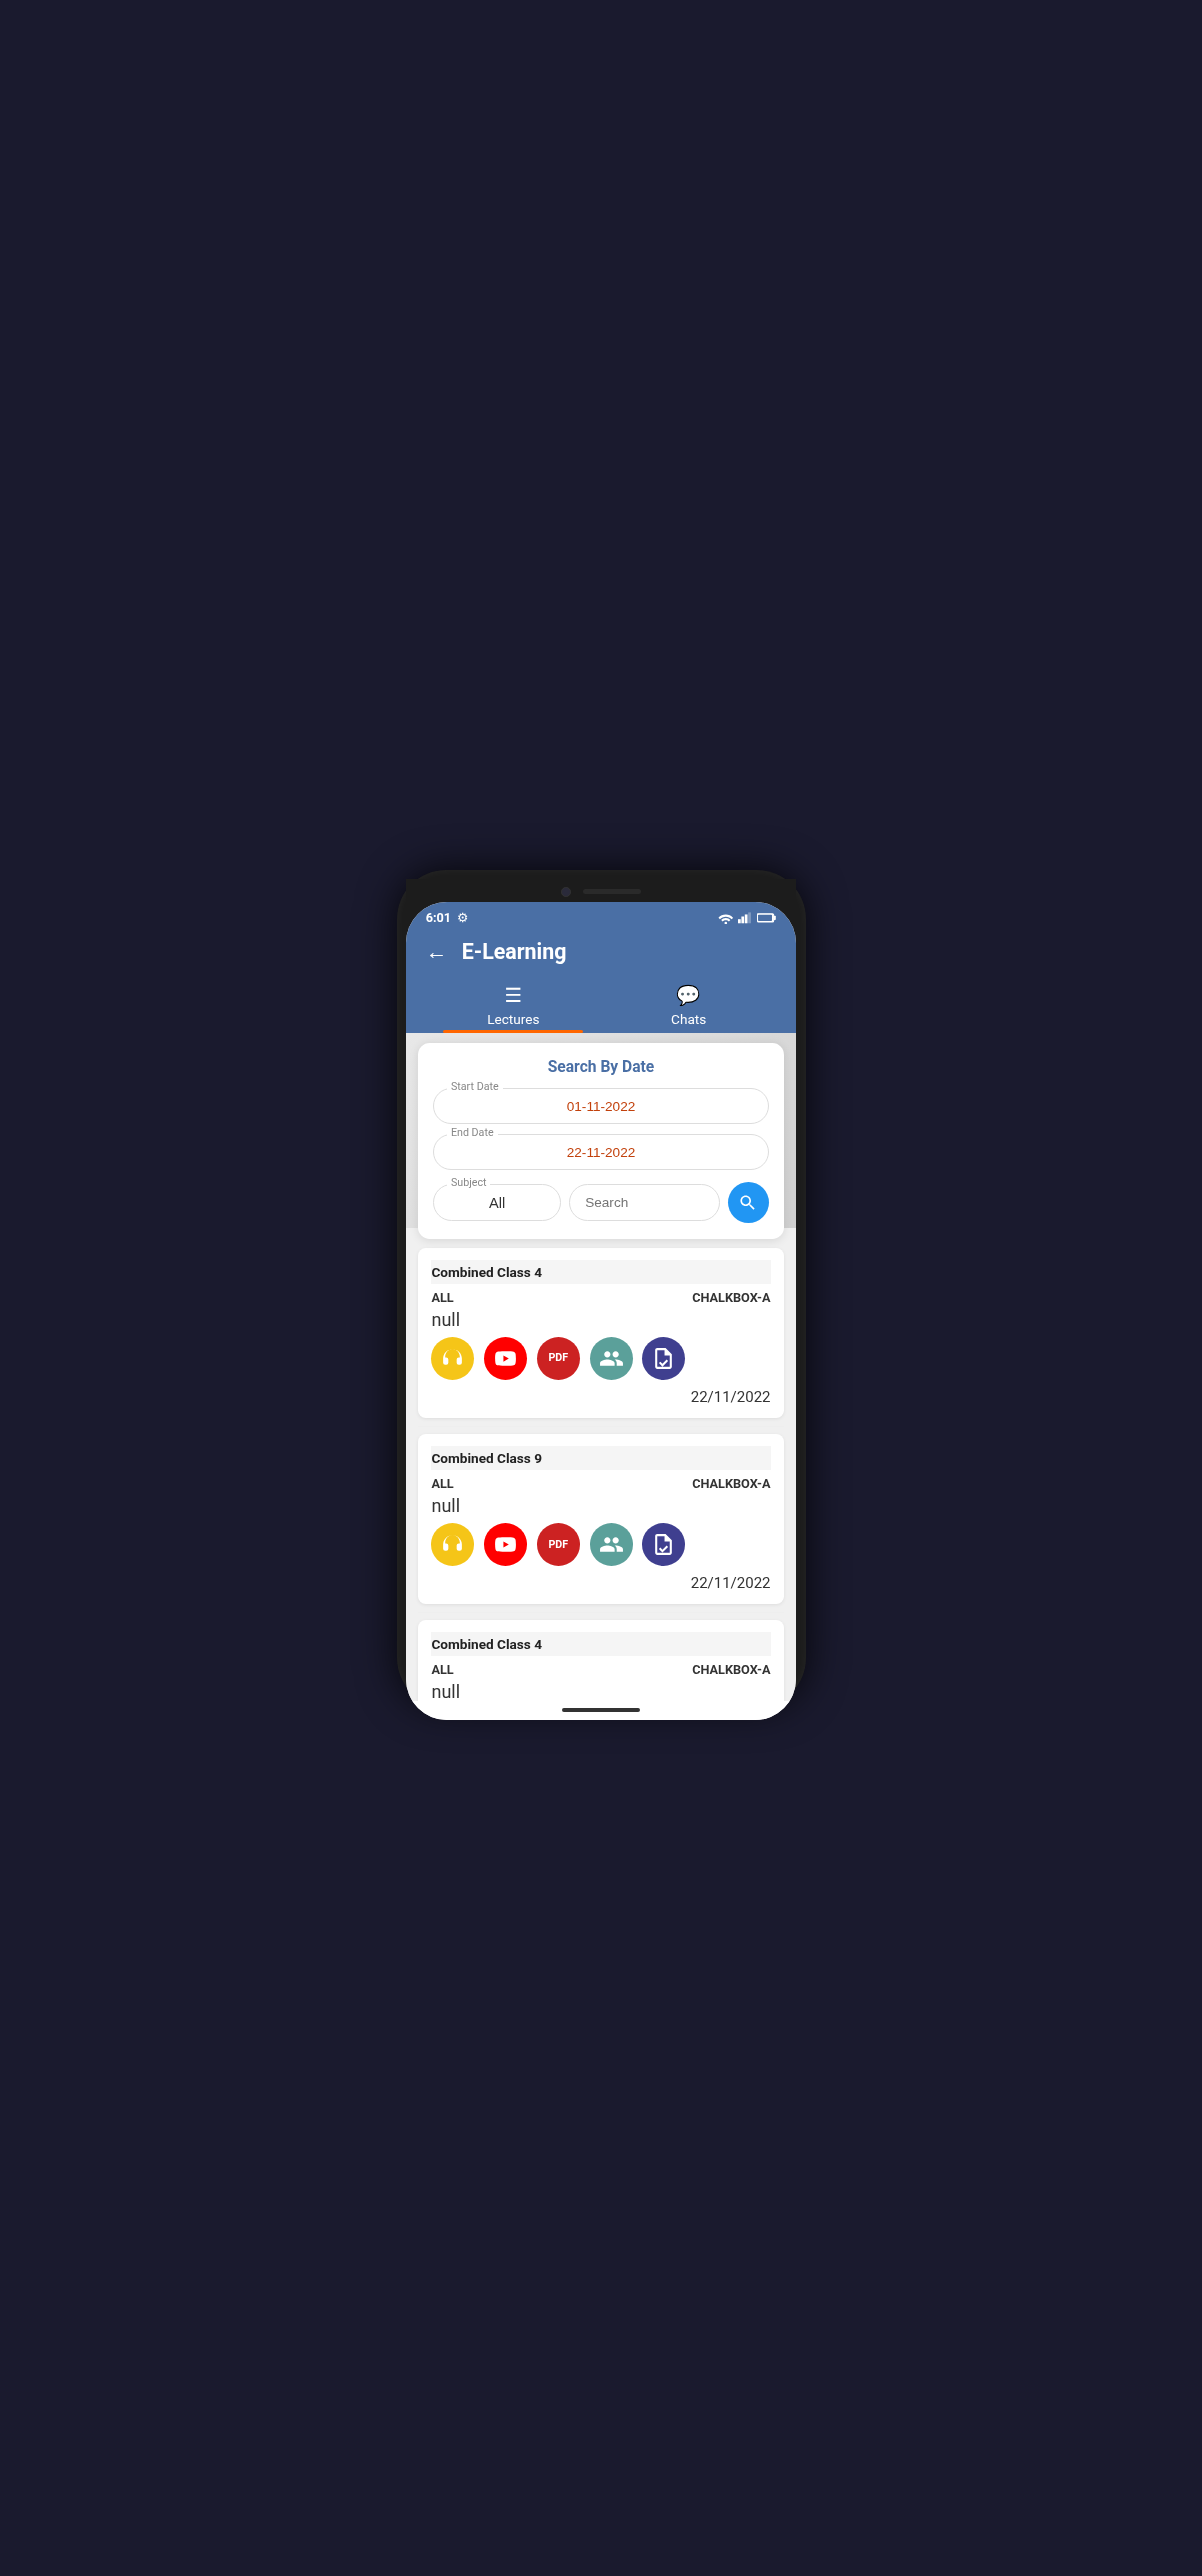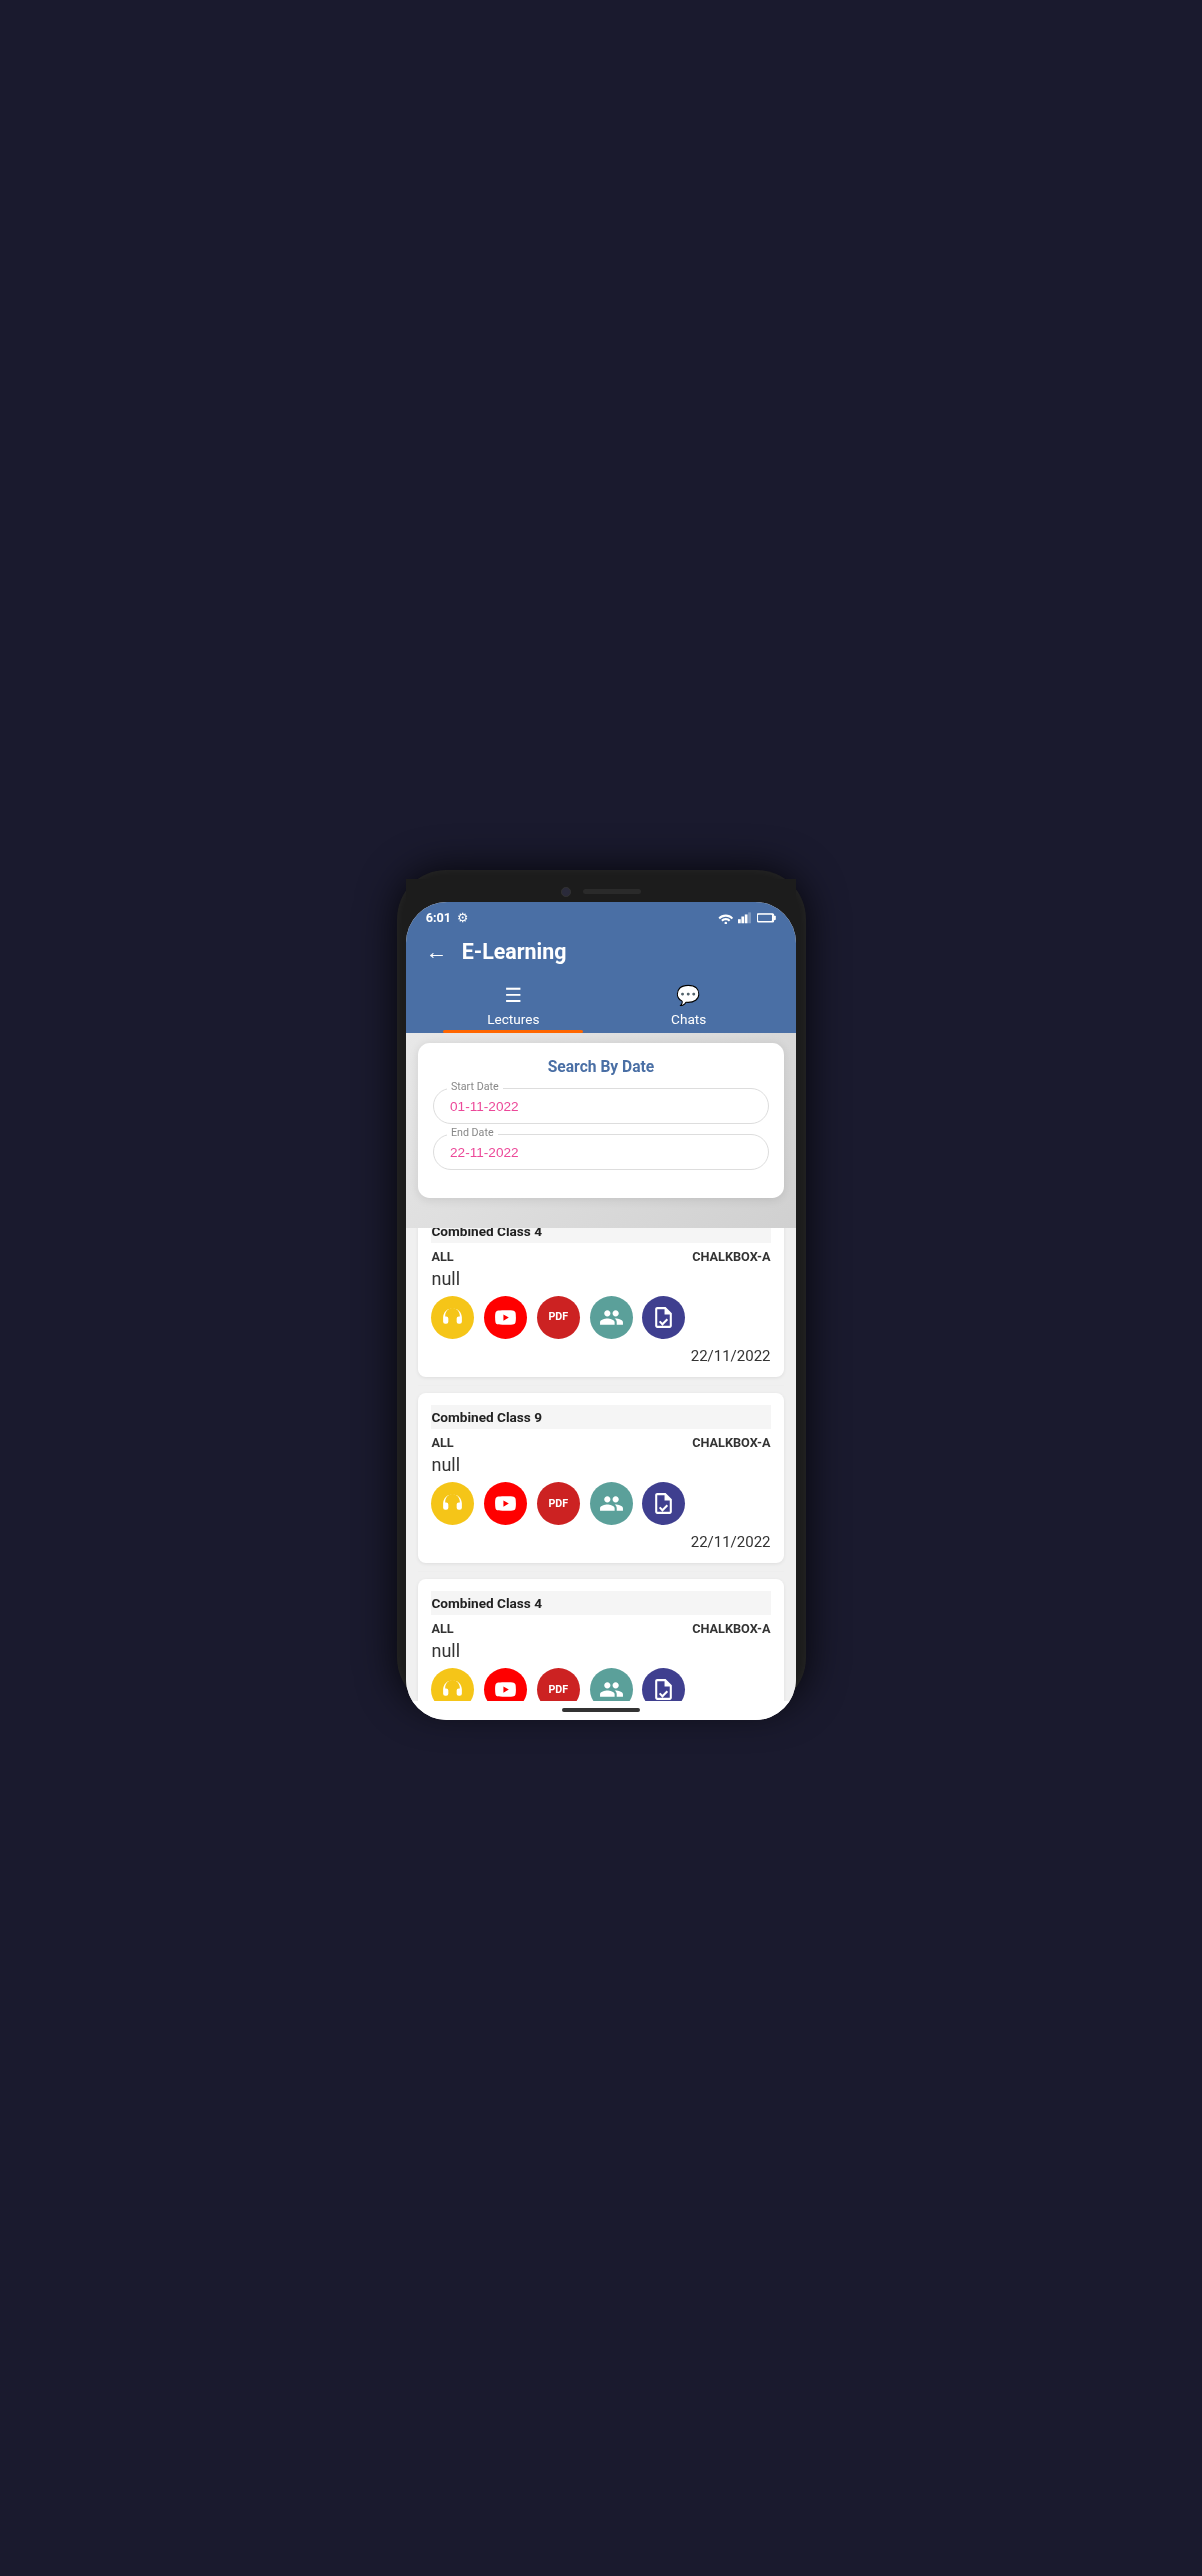--- a/index.html
+++ b/index.html
@@ -191,23 +191,24 @@
       font-size: 10.7px;
       color: #888;
     }
 
     .date-field-input {
       width: 100%;
       border: 1.5px solid #ddd;
       border-radius: 24px;
       padding: 9.7px 15.6px;
       font-size: 13.6px;
-      color: #ec4899;
+      color: #c2410c;
       background: white;
       outline: none;
+      text-align: center;
     }
 
     .search-row {
       display: flex;
       gap: 7.8px;
       align-items: center;
     }
 
     .subject-field {
       flex: 0 0 38%;
@@ -473,20 +474,34 @@
           <div class="date-field">
             <span class="date-field-label">Start Date</span>
             <input class="date-field-input" type="text" readonly="" value="01-11-2022" style="">
           </div>
           <div class="date-field">
             <span class="date-field-label">End Date</span>
             <input class="date-field-input" type="text" readonly="" value="22-11-2022" style="">
           </div>
         </div>
 
+        <div class="search-row">
+          <div class="subject-field">
+            <span class="subject-field-label">Subject</span>
+            <input class="subject-input" type="text" readonly="" value="All" style="">
+          </div>
+          <div class="search-input-wrap">
+            <input class="search-text-input" type="text" placeholder="Search" style="">
+          </div>
+          <button class="search-btn">
+            <svg viewBox="0 0 24 24">
+              <path d="M15.5 14h-.79l-.28-.27C15.41 12.59 16 11.11 16 9.5 16 5.91 13.09 3 9.5 3S3 5.91 3 9.5 5.91 16 9.5 16c1.61 0 3.09-.59 4.23-1.57l.27.28v.79l5 4.99L20.49 19l-4.99-5zm-6 0C7.01 14 5 11.99 5 9.5S7.01 5 9.5 5 14 7.01 14 9.5 11.99 14 9.5 14z"></path>
+            </svg>
+          </button>
+        </div>
       </div>
 
       <div class="class-card">
         <div class="class-name">Combined Class 4</div>
         <div class="class-meta">
           <span class="class-all">ALL</span>
           <span class="class-chalkbox">CHALKBOX-A</span>
         </div>
         <div class="class-null">null</div>
         <div class="class-icons">

